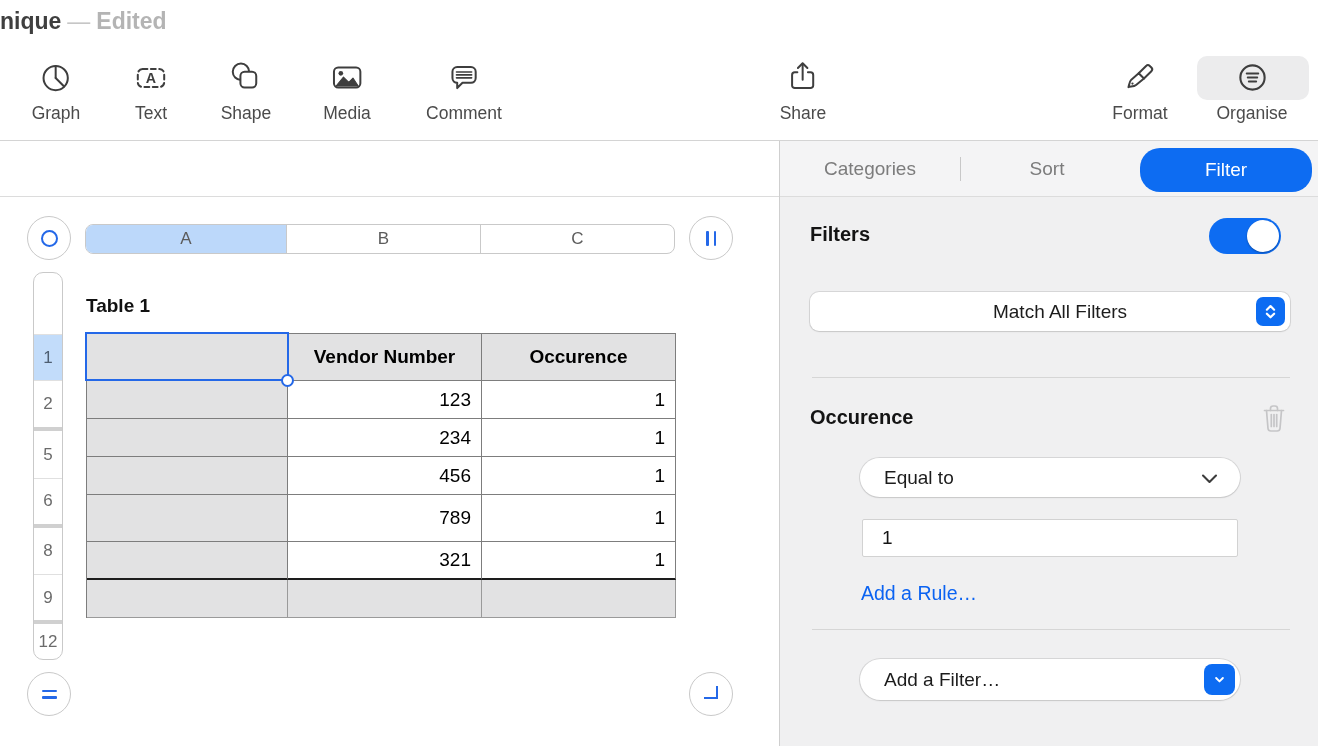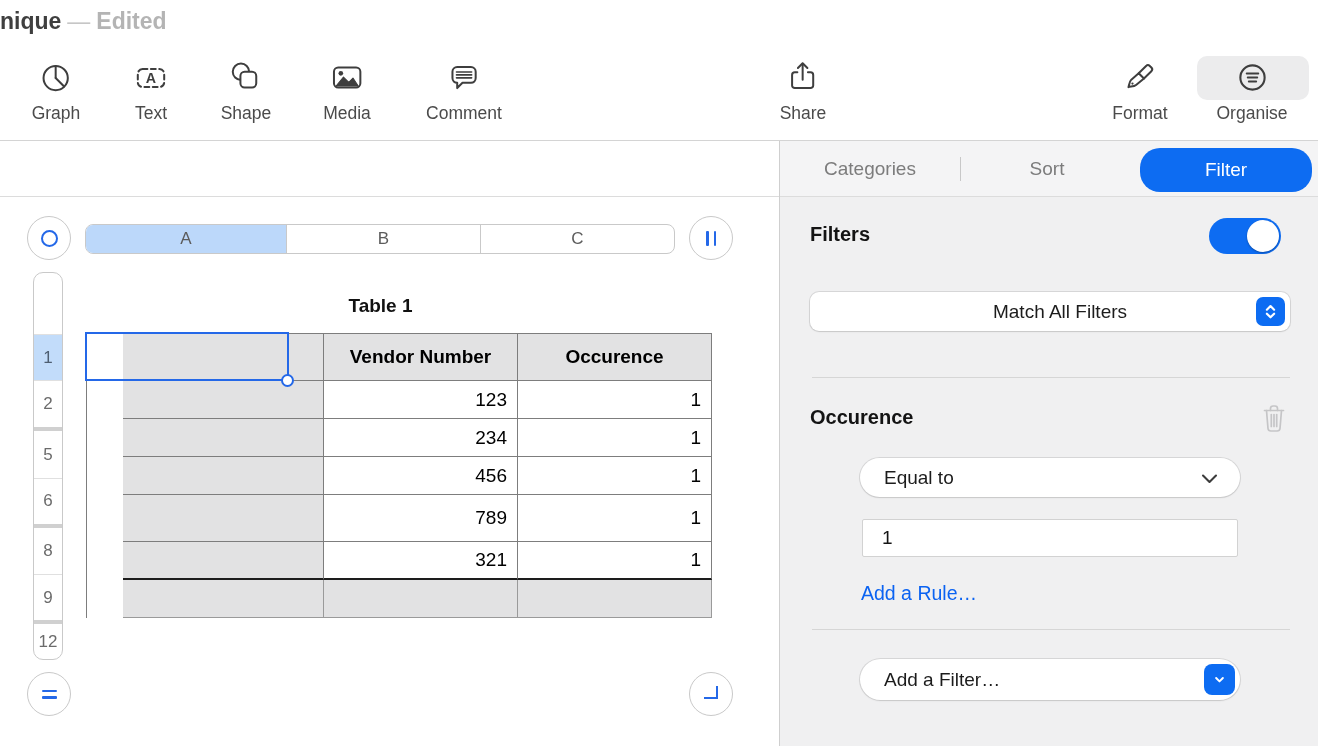--- a/index.html
+++ b/index.html
@@ -74,24 +74,24 @@
 
   
   .rowstrip { position:absolute; left:33px; top:272px; width:30px; height:388px; background:#ffffff;
     border:1px solid #c9c9c9; border-radius:10px; overflow:hidden; display:flex; flex-direction:column; }
   .rowtab { display:flex; align-items:center; justify-content:center; font-size:17px; color:#6b6b6b; }
   .rowtab.sep { border-top:1px solid #e0e0e0; }
   .rowtab.sel { background:#c2dcfa; color:#4e5e71; }
   .rowgap { height:4px; background:#d0d0d0; flex:none; }
 
   
-  .table-title { position:absolute; left:86px; top:295px; width:589px; text-align:center;
+  .table-title { position:absolute; left:86px; top:295px; width:589px; text-align:left;
     font-size:19px; font-weight:700; color:#111; }
   .sheet-table { position:absolute; left:86px; top:333px; display:grid;
-    grid-template-columns:201px 194px 194px; border-top:1px solid #7d7d7d; border-left:1px solid #7d7d7d;padding-left:36px; }
+    grid-template-columns:201px 194px 194px; border-top:1px solid #7d7d7d; border-left:1px solid #7d7d7d; }
   .cell { border-right:1px solid #7d7d7d; border-bottom:1px solid #7d7d7d; font-size:19px; color:#000;
     display:flex; align-items:center; background:#ffffff; }
   .cell.gray { background:#e2e2e3; }
   .cell.hdr { font-weight:700; justify-content:center; }
   .cell.num { justify-content:flex-end; padding-right:10px; }
   .cell.endrow { border-bottom:2px solid #1d1d1d; }
   .cell.ftr { border-right-color:#9a9a9a; border-bottom-color:#9a9a9a; }
   .r47 { height:47px; } .r46 { height:38px; }
 
   .sel-outline { position:absolute; left:85px; top:332px; width:204px; height:49px;

